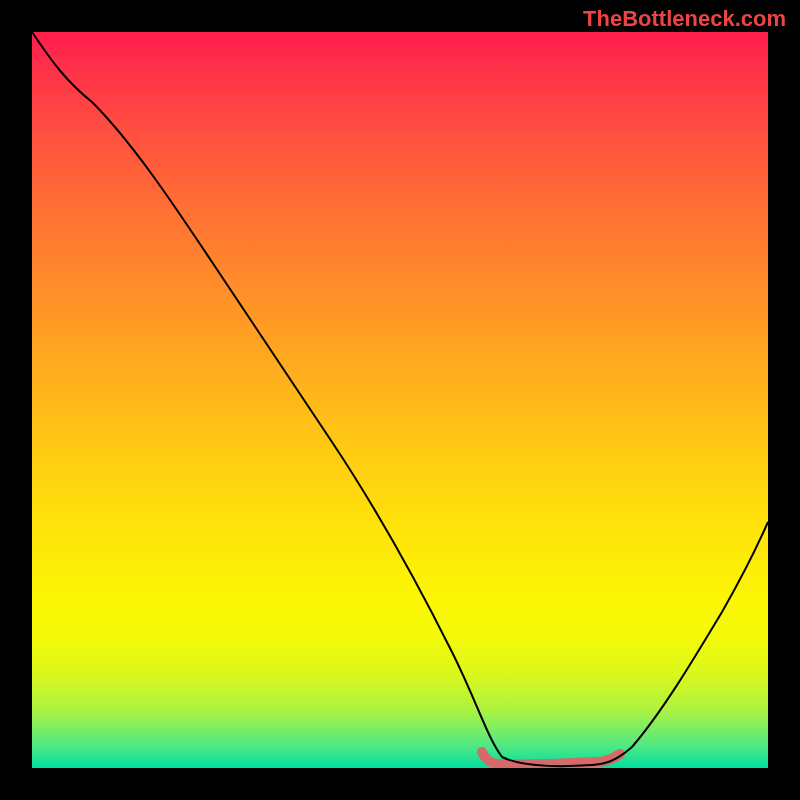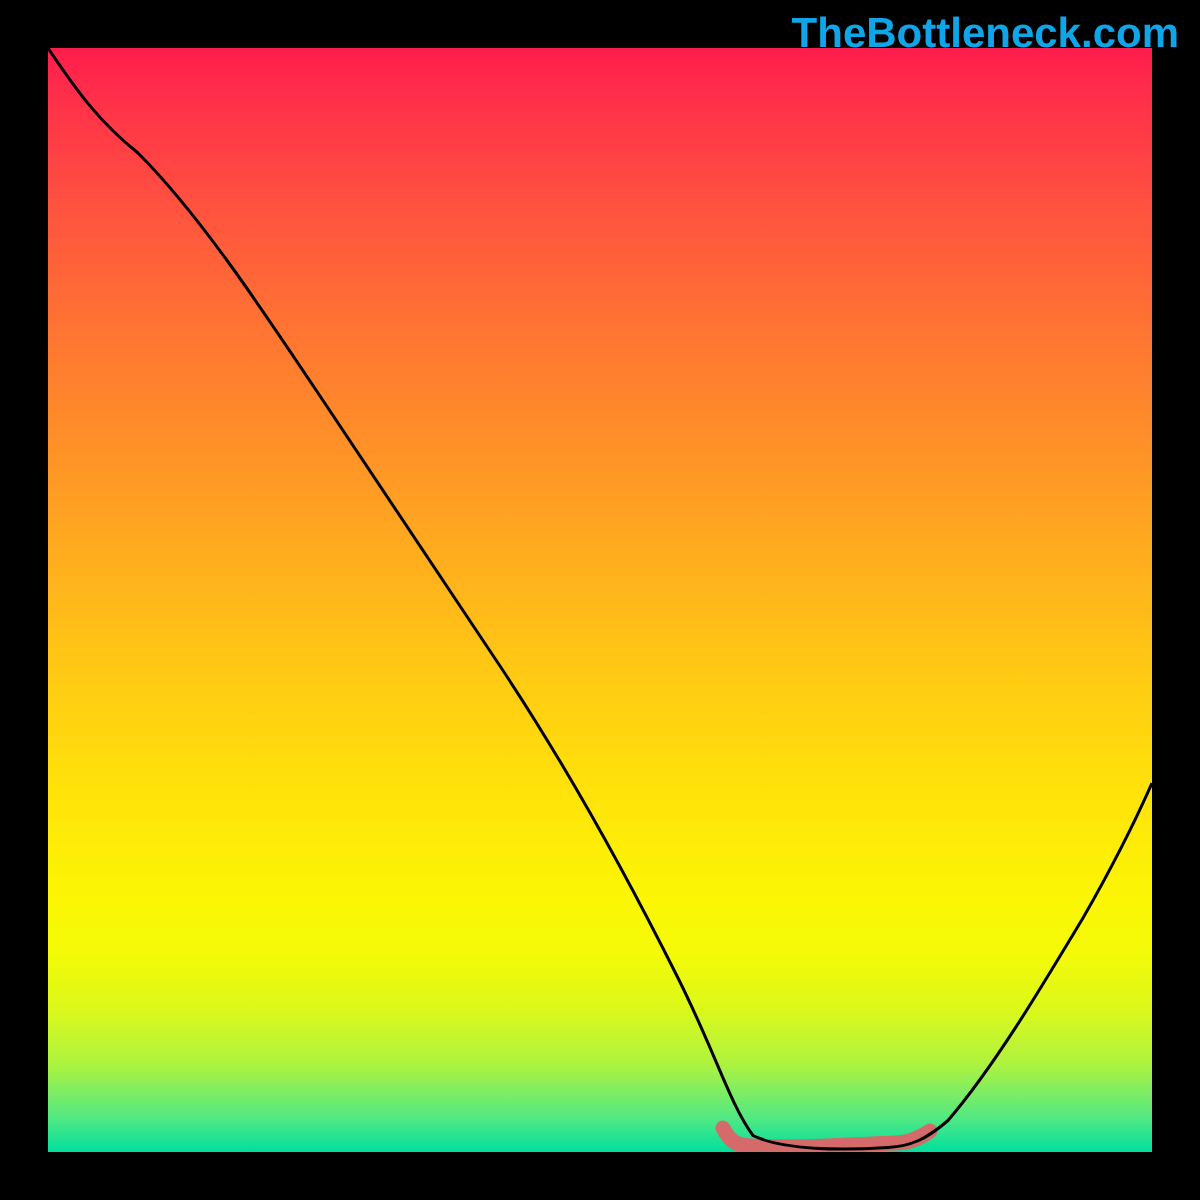--- a/index.html
+++ b/index.html
@@ -1,17 +1,17 @@
 <!DOCTYPE html>
 <html><head>
 <meta charset="utf-8">
 <style>
   * { margin: 0; padding: 0; box-sizing: border-box; }
   body { width: 800px; height: 800px; background: #000; position: relative; font-family: Arial, sans-serif; }
-  .watermark { position: absolute; top: 6px; right: 14px; color: #0ea5e9; font-size: 28px; font-weight: bold; z-index: 10; text-align: right; }
+  .watermark { position: absolute; top: 6px; right: 14px; color: #ef4444; font-size: 22px; font-weight: bold; z-index: 10; text-align: right; }
   .plot-area { position: absolute; top: 32px; left: 32px; width: 736px; height: 736px; }
   .gradient-bg { position: absolute; inset: 0; background: linear-gradient(to bottom,
       #ff1d4c 0%,
       #ff3149 5%,
       #ff5140 14%,
       #ff7034 24%,
       #ff8e29 35%,
       #ffad1e 46%,
       #ffcb13 57%,
       #ffe409 68%,

